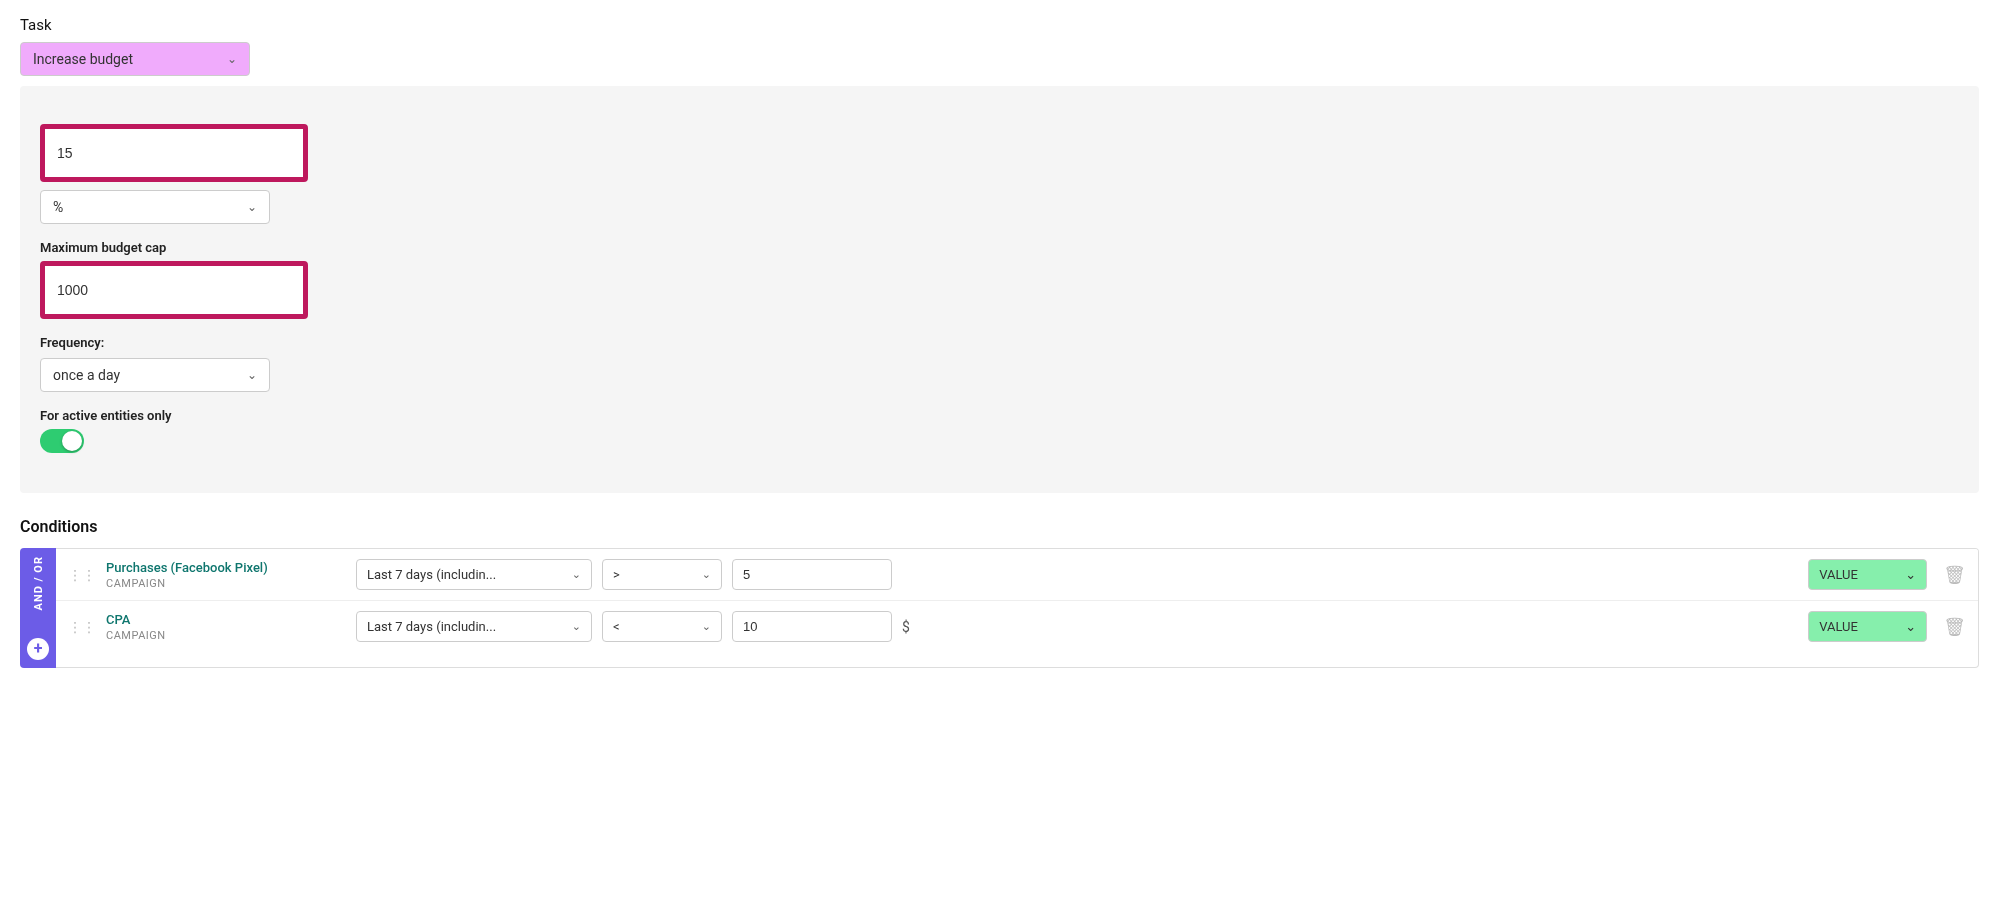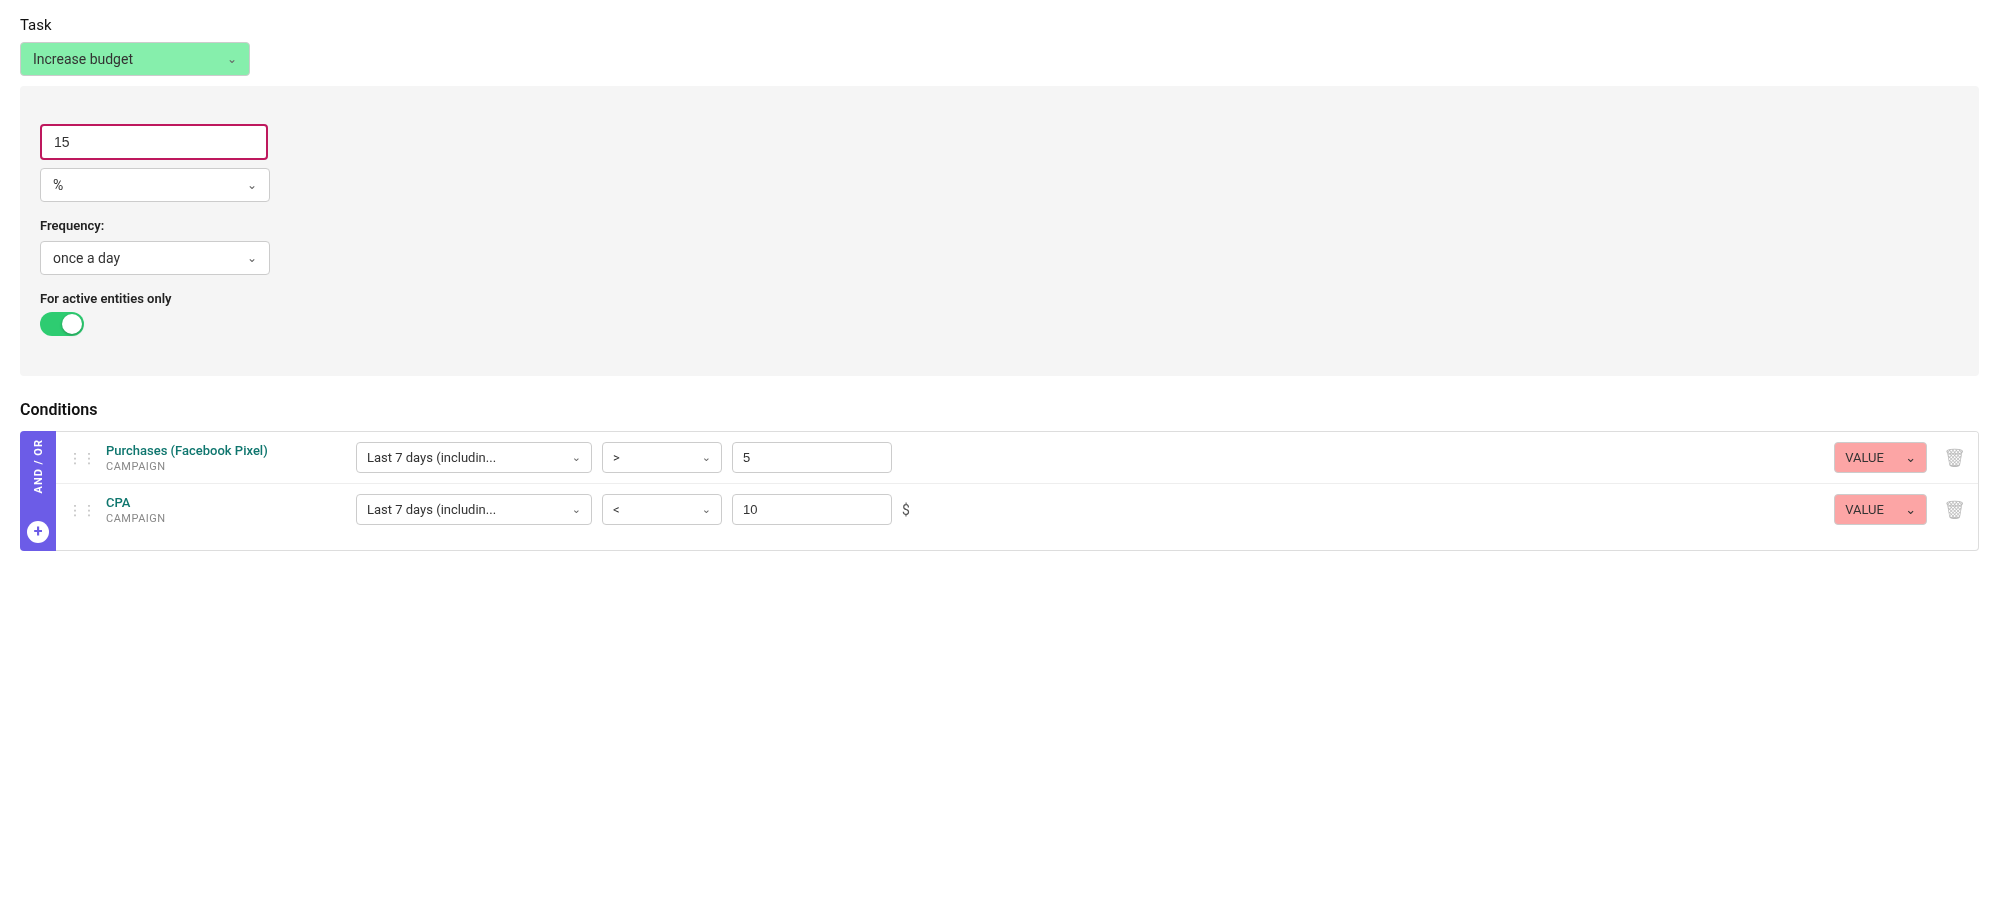--- a/index.html
+++ b/index.html
@@ -43,21 +43,21 @@
     .action-dropdown-wrapper {
       margin-bottom: 0;
     }
 
     .dropdown-select {
       display: flex;
       align-items: center;
       justify-content: space-between;
       border: 1px solid #ccc;
       border-radius: 4px;
-      background: #86efac;
+      background: #f0abfc;
       padding: 8px 12px;
       cursor: pointer;
       width: 230px;
       font-size: 14px;
       color: #333;
     }
 
     .dropdown-select .chevron {
       color: #666;
       font-size: 12px;
@@ -65,24 +65,24 @@
 
     .task-fields {
       margin-top: 18px;
     }
 
     .field-group {
       margin-bottom: 16px;
     }
 
     .input-field {
-      border: 2px solid #be185d;
-      border-radius: 4px;
-      padding: 8px 12px;
-      width: 228px;
+      border: 5px solid #be185d;
+      border-radius: 4px;
+      padding: 16px 12px;
+      width: 268px;
       font-size: 14px;
       color: #333;
       background: #fff;
       outline: none;
     }
 
     .select-field {
       display: flex;
       align-items: center;
       justify-content: space-between;
@@ -279,26 +279,26 @@
       color: #555;
       flex-shrink: 0;
     }
 
     .cond-value-dropdown {
       display: flex;
       align-items: center;
       justify-content: space-between;
       border: 1px solid #ccc;
       border-radius: 4px;
-      background: #fca5a5;
+      background: #86efac;
       padding: 7px 10px;
       cursor: pointer;
       font-size: 13px;
       color: #333;
-      width: 93px;
+      width: 119px;
       margin-left: auto;
     }
 
     .delete-icon {
       color: #bbb;
       font-size: 18px;
       cursor: pointer;
       flex-shrink: 0;
       margin-left: 6px;
     }
@@ -322,20 +322,24 @@
       <div class="task-fields">
 
         <div class="field-group">
           <input class="input-field" type="text" value="15" style="">
           <div class="select-field">
             <span>%</span>
             <span class="chevron">⌄</span>
           </div>
         </div>
 
+        <div class="field-group">
+          <div class="field-label">Maximum budget cap</div>
+          <input class="input-field" type="text" value="1000" style="">
+        </div>
 
         <div class="field-group">
           <div class="field-label">Frequency:</div>
           <div class="select-field">
             <span>once a day</span>
             <span class="chevron">⌄</span>
           </div>
         </div>
 
         <div class="field-group">

